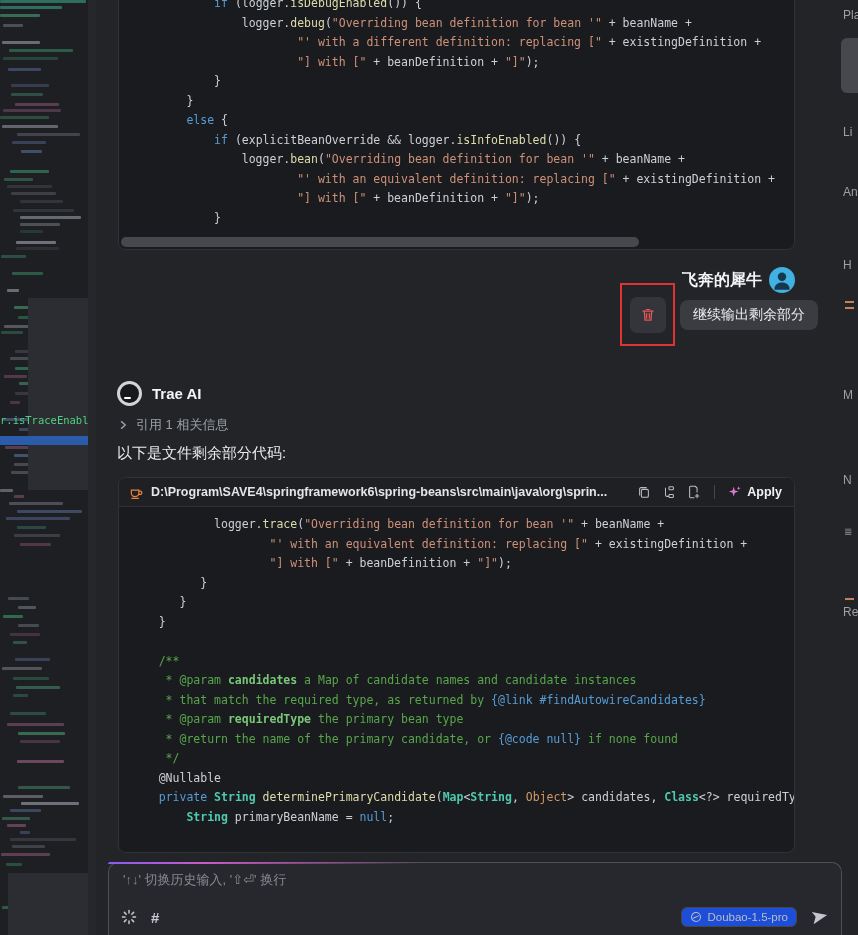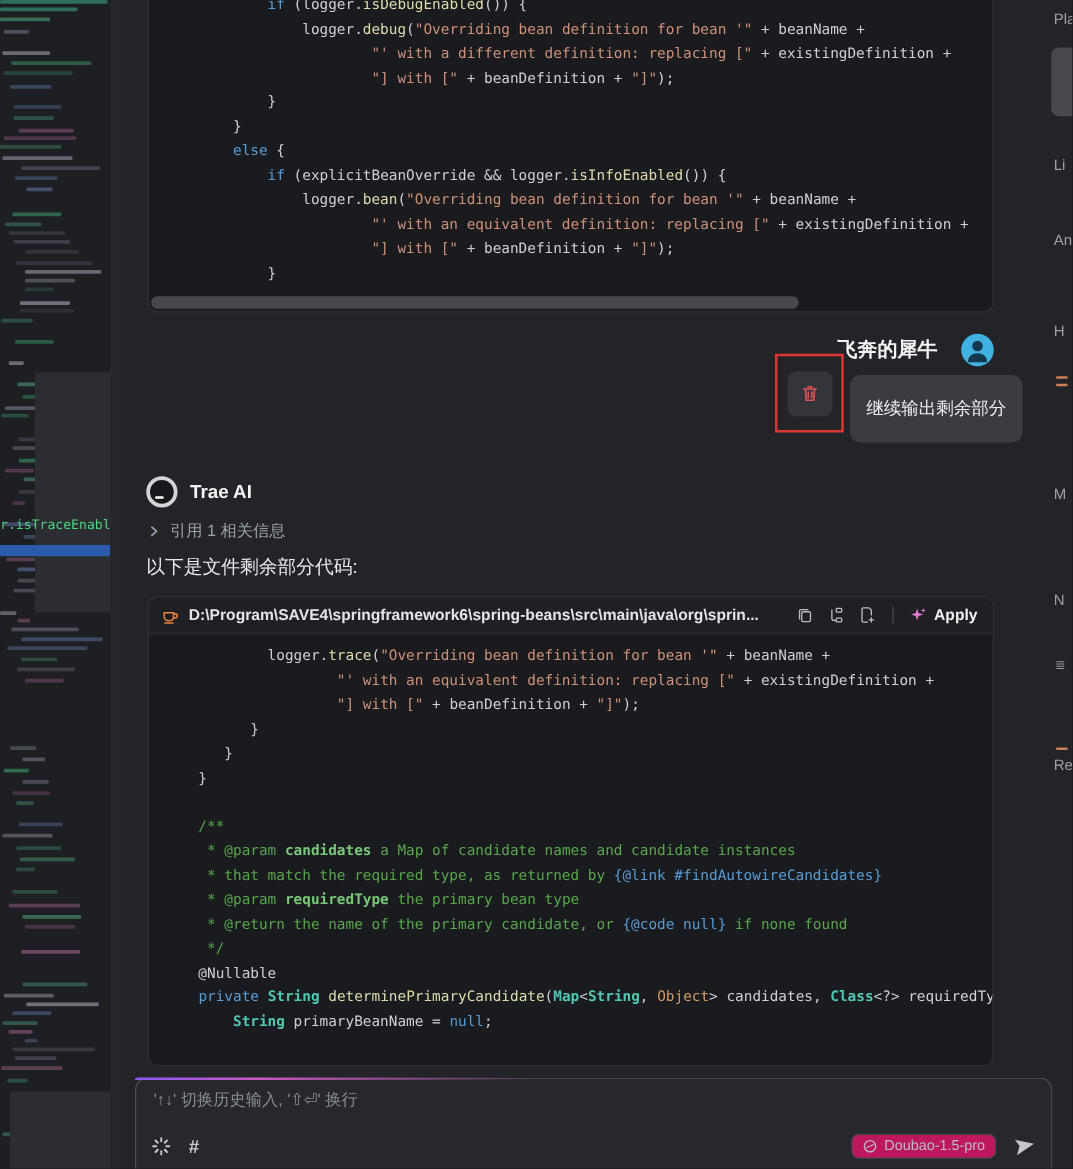--- a/index.html
+++ b/index.html
@@ -30,29 +30,29 @@
   .tok-m{color:var(--method,#dcdcaa);}
   .tok-s{color:var(--string,#ce9178);}
   .tok-c{color:var(--comment,#57a64a);}
   .tok-cb{color:var(--comment_bold,#79c879);font-weight:bold;}
   .tok-cl{color:var(--kw,#569cd6);}
   .tok-t{color:var(--type,#4ec9b0);font-weight:bold;}
   .tok-o{color:var(--objtype,#d19a66);}
   .hscrollbar{position:absolute;left:2px;top:249px;width:518px;height:10px;border-radius:5px;background:#47484d;}
 
   
-  .user-row{position:absolute;top:267px;right:63px;display:flex;align-items:center;gap:19px;z-index:4;}
+  .user-row{position:absolute;top:267px;right:63px;display:flex;align-items:center;gap:7px;z-index:4;}
   .user-name{color:#f2f4f6;font-size:16px;font-weight:bold;}
   .avatar{width:26px;height:26px;border-radius:50%;background:var(--avatar_blue,#41b1e1);
           display:flex;align-items:center;justify-content:center;overflow:hidden;}
   .red-box{position:absolute;left:620px;top:283px;width:55px;height:63px;border:2px solid var(--accent_red,#de3434);
            box-sizing:border-box;display:flex;align-items:center;justify-content:center;z-index:4;}
   .trash-btn{width:36px;height:36px;border-radius:7px;background:#34353b;border:none;display:flex;
              align-items:center;justify-content:center;cursor:pointer;}
-  .bubble{position:absolute;left:680px;top:300px;background:#3b3c42;border-radius:8px;padding:18px 13px;
+  .bubble{position:absolute;left:680px;top:300px;background:#3b3c42;border-radius:8px;padding:6px 13px;
           color:#eceef0;font-size:14px;z-index:3;}
 
   
   .ai-row{position:absolute;left:117px;top:381px;display:flex;align-items:center;gap:10px;}
   .trae-logo{position:relative;width:19px;height:19px;background:#17181b;border:3px solid #d2d4d8;border-radius:50%;}
   .trae-logo .dash{position:absolute;left:4px;bottom:4px;width:7px;height:2.5px;background:#fff;border-radius:1px;}
   .ai-name{color:#f2f4f6;font-size:15px;font-weight:bold;}
   .ref-row{position:absolute;left:117px;top:416px;display:flex;align-items:center;gap:7px;color:#9aa0a7;
            font-size:13px;cursor:pointer;}
   .intro{position:absolute;left:117px;top:444px;color:#e8eaec;font-size:15px;}
@@ -69,21 +69,21 @@
   .input-box{position:absolute;left:108px;top:862px;width:734px;height:73px;background:#27282d;
              border:1px solid #4f5056;border-bottom:none;border-radius:10px 10px 0 0;box-sizing:border-box;z-index:2;}
   .input-box::before{content:"";position:absolute;left:-1px;top:-1px;right:55%;height:2px;
              border-radius:10px 0 0 0;background:linear-gradient(90deg,#8a5cf5,#c95bc2 30%,rgba(80,81,86,0) 95%);}
   .placeholder{position:absolute;left:14px;top:8px;color:#868b92;font-size:13px;}
   .input-actions{position:absolute;left:0;right:0;top:44px;display:flex;align-items:center;padding:0 12px;gap:14px;}
   .spacer{flex:1;}
   .hash{color:#c6cad0;font-size:15px;font-weight:bold;cursor:pointer;}
   .icon-btn{background:none;border:none;padding:0;display:flex;cursor:pointer;}
   .model-badge{display:flex;align-items:center;gap:5px;border:1px solid #45464c;border-radius:6px;
-               padding:3px 8px;color:#b9bdc3;font-size:11.5px;background:#be185d;cursor:pointer;}
+               padding:3px 8px;color:#b9bdc3;font-size:11.5px;background:#1d4ed8;cursor:pointer;}
   .watermark{position:absolute;right:21px;top:888px;color:#f5f6f7;font-size:23px;font-weight:bold;
              white-space:nowrap;z-index:6;text-shadow:0 1px 3px rgba(0,0,0,.5);}
 
   
   .right-rail{position:absolute;left:838px;top:0;width:20px;height:935px;}
   .rail-label{position:absolute;left:5px;color:#9da0a5;font-size:12px;white-space:nowrap;}
   .rail-thumb{position:absolute;left:3px;top:38px;width:22px;height:55px;background:#47484d;border-radius:6px;}
   .rt{position:absolute;left:7px;width:9px;height:2px;background:#c97f5a;}
   .rt1{top:301px;} .rt1b{top:307px;} .rt2{top:598px;}
   .rtg{position:absolute;left:6px;top:526px;color:#8f9296;font-size:10px;}

